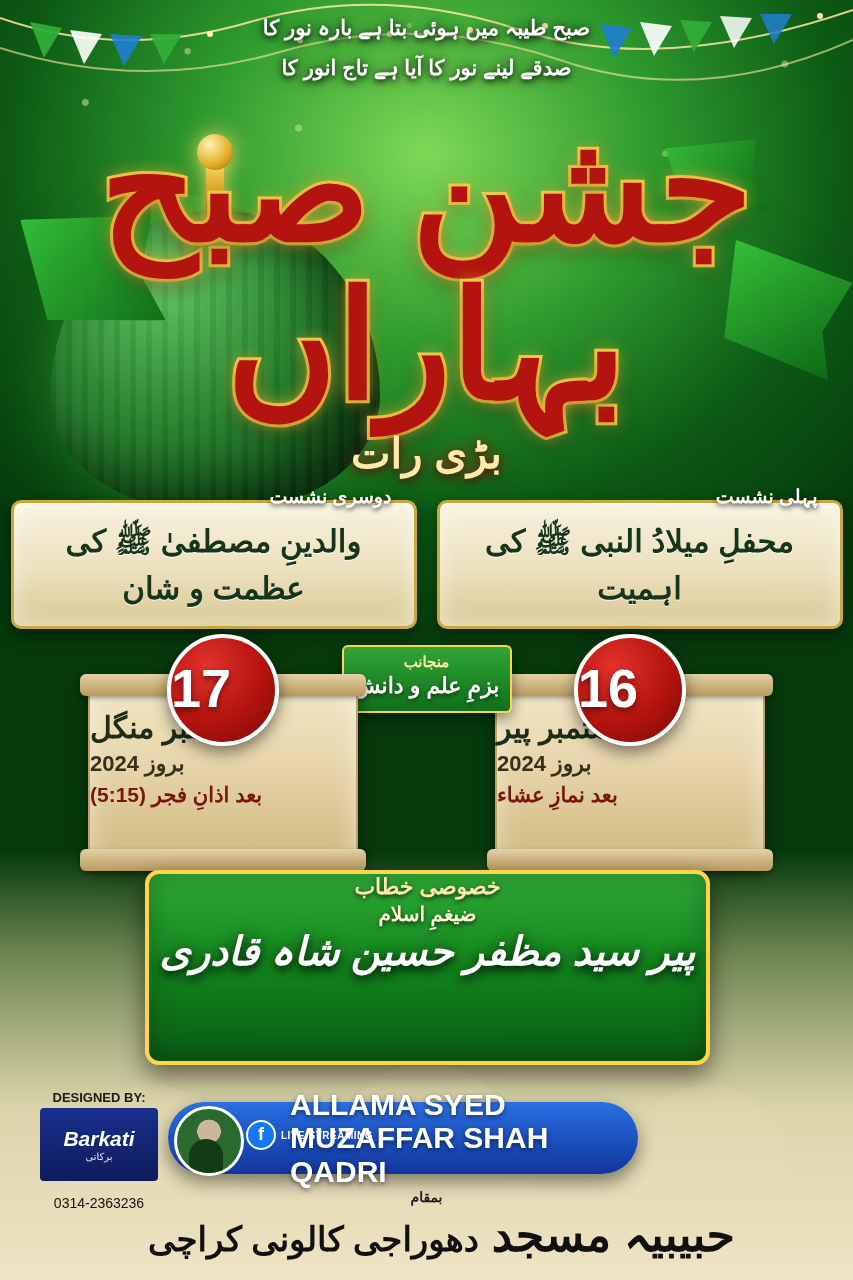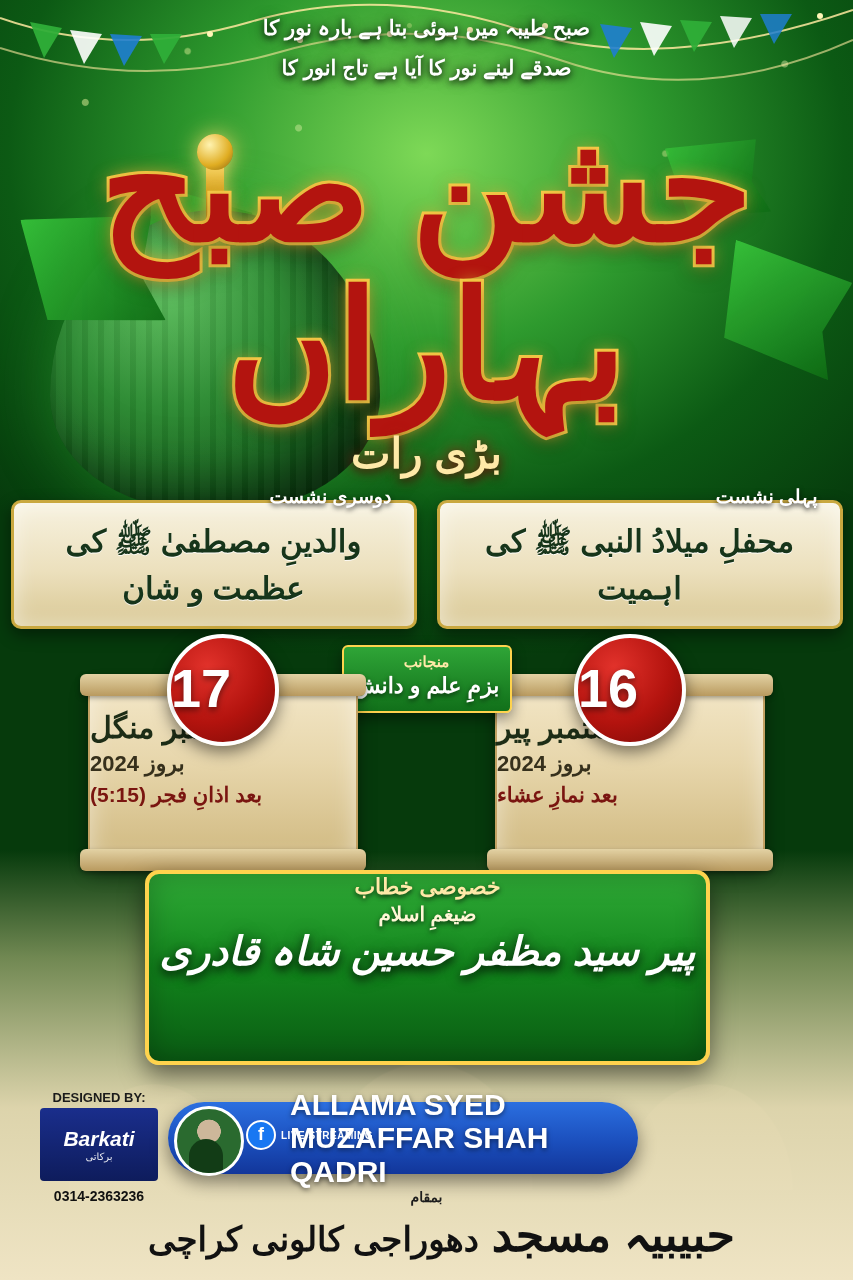--- a/index.html
+++ b/index.html
@@ -312,21 +312,21 @@
   .designer-card {
     margin-top: 3px;
     background: linear-gradient(180deg, #1a2e8c, #0e1c5c);
     border-radius: 4px;
     padding: 19px 4px;
     color: #ffffff;
   }
   .designer-name { font-size: 21px; font-weight: bold; font-style: italic; }
   .designer-sub { font-size: 10px; opacity: .9; }
   .designer-phone {
-    font-size: 14px; font-weight: bold; color: #111; margin-top: 7px;
+    font-size: 14px; font-weight: normal; color: #111; margin-top: 14px;
   }
 
   
   .livebar {
     position: absolute;
     left: 168px; top: 1102px;
     width: 470px; height: 72px;
     background: linear-gradient(180deg, #2b6fe0 0%, #1b4fbd 55%, #12369a 100%);
     border-radius: 36px;
     box-shadow: 0 8px 18px rgba(0,0,0,.45);

